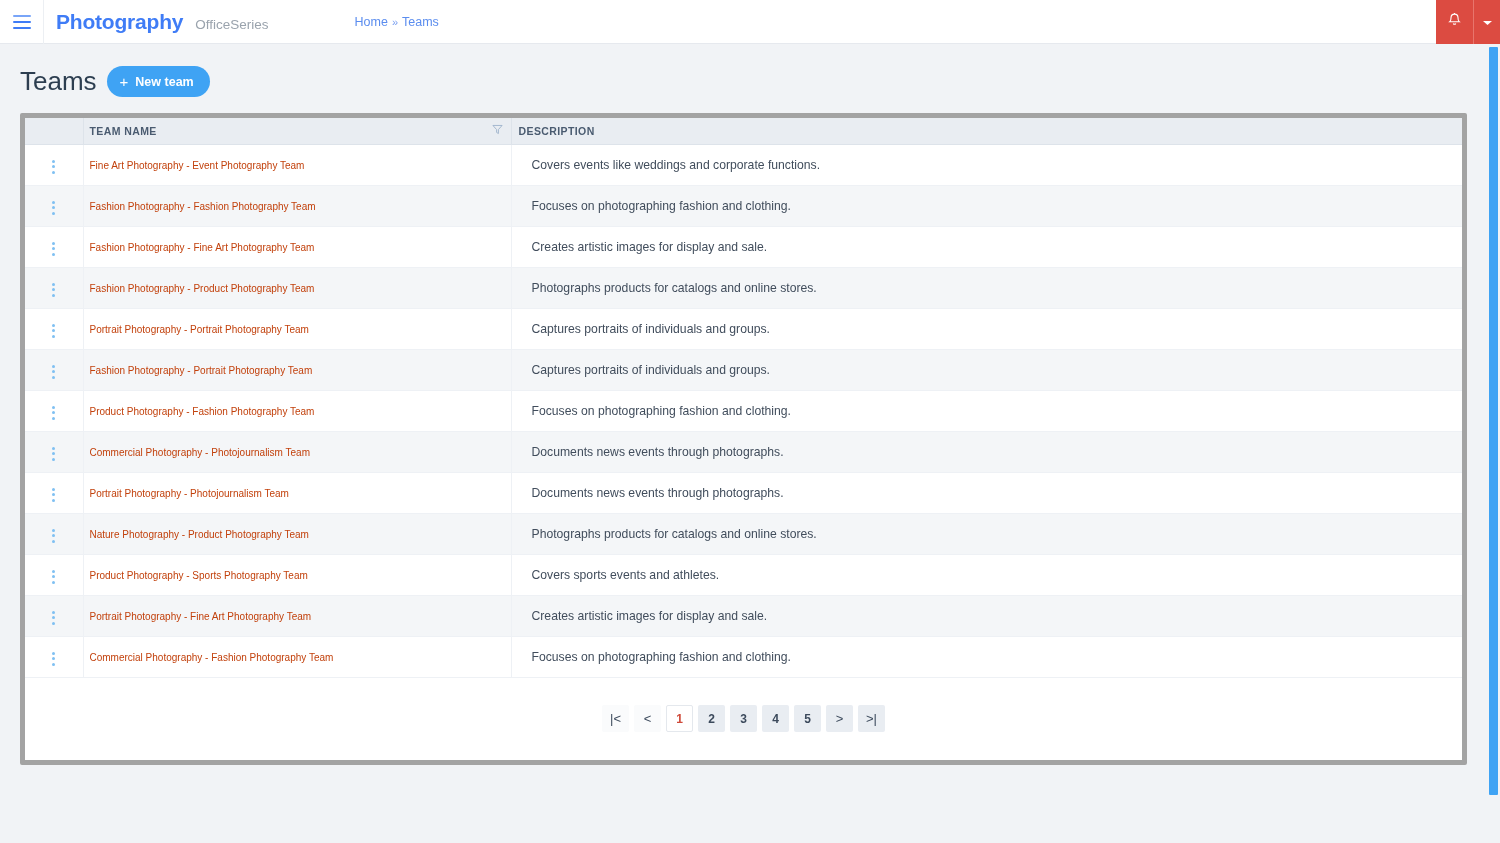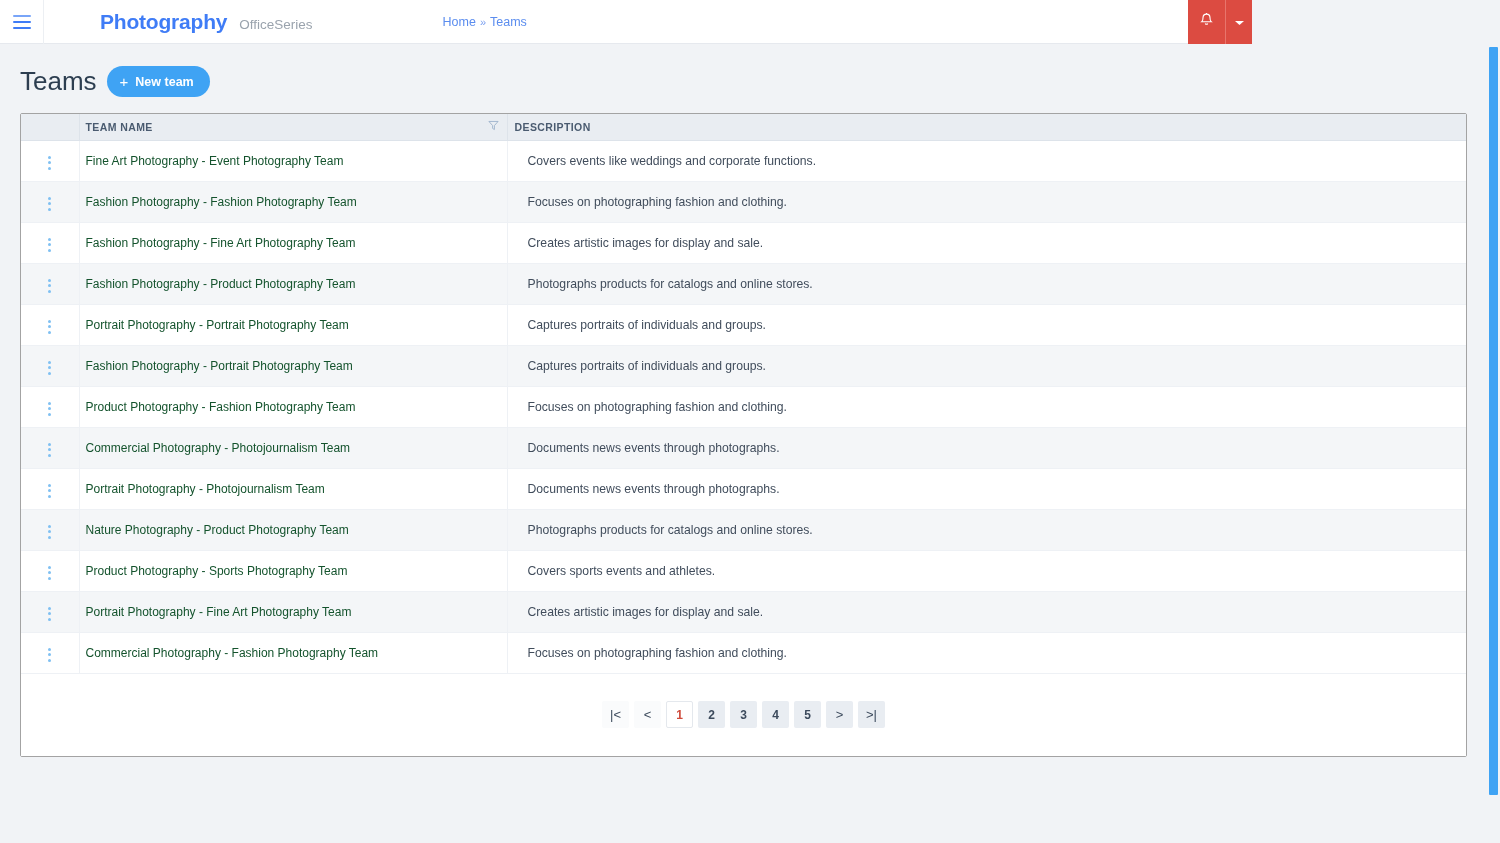--- a/index.html
+++ b/index.html
@@ -5,26 +5,25 @@
   * { box-sizing: border-box; margin: 0; padding: 0; }
   html, body {
     width: 1500px; height: 843px;
     font-family: "Liberation Sans", sans-serif;
     background: #f1f3f6;
     overflow: hidden;
   }
 
   
   .topbar {
-    height: 44px; width: 1252px;
+    height: 44px; width: 1500px;
     background: #ffffff;
     border-bottom: 1px solid #e6e9ee;
     display: flex; align-items: center;
     position: relative;
-    gap: 44px;
   }
   .hamburger-btn {
     width: 44px; height: 44px;
     display: flex; flex-direction: column;
     align-items: center; justify-content: center;
     gap: 4px; cursor: pointer;
     border-right: 1px solid #eceff3;
   }
   .hamburger-btn span {
     display: block; width: 18px; height: 2px;
@@ -75,21 +74,21 @@
     padding: 8px 16px 8px 13px;
     font-size: 12.5px; font-weight: bold;
     cursor: pointer; font-family: inherit;
   }
   .new-btn .plus { font-size: 15px; font-weight: normal; line-height: 1; }
 
   
   .card {
     margin: 0 33px 0 20px;
     background: #fff;
-    border: 1px solid #a3a3a3;
+    border: 5px solid #a3a3a3;
     border-radius: 2px;
     width: 1447px;
   }
   table.grid { width: 100%; border-collapse: collapse; table-layout: fixed; }
   table.grid th {
     background: #e9edf2;
     height: 26px;
     font-size: 10.5px; font-weight: bold;
     color: #4a5b70; letter-spacing: 0.4px;
     text-align: left;
@@ -107,22 +106,22 @@
     font-size: 12.2px;
     vertical-align: middle;
   }
   td.c-menu { border-right: 1px solid #eef1f5; text-align: center; }
   td.c-name { border-right: 1px solid #eef1f5; padding-left: 6px; }
   td.c-desc { padding-left: 20px; color: #414d5c; }
   tbody tr:nth-child(even) td { background: #f4f6f8; }
   tbody tr:nth-child(odd)  td { background: #ffffff; }
 
   .team-link {
-    color: #14532d; text-decoration: none; cursor: pointer;
-    font-size: 12px;
+    color: #c2410c; text-decoration: none; cursor: pointer;
+    font-size: 10px;
   }
   .dots {
     display: inline-flex; flex-direction: column;
     gap: 2.5px; cursor: pointer; padding: 4px;
   }
   .dots i {
     display: block; width: 3px; height: 3px;
     background: #7fc0f2; border-radius: 50%;
   }
 

